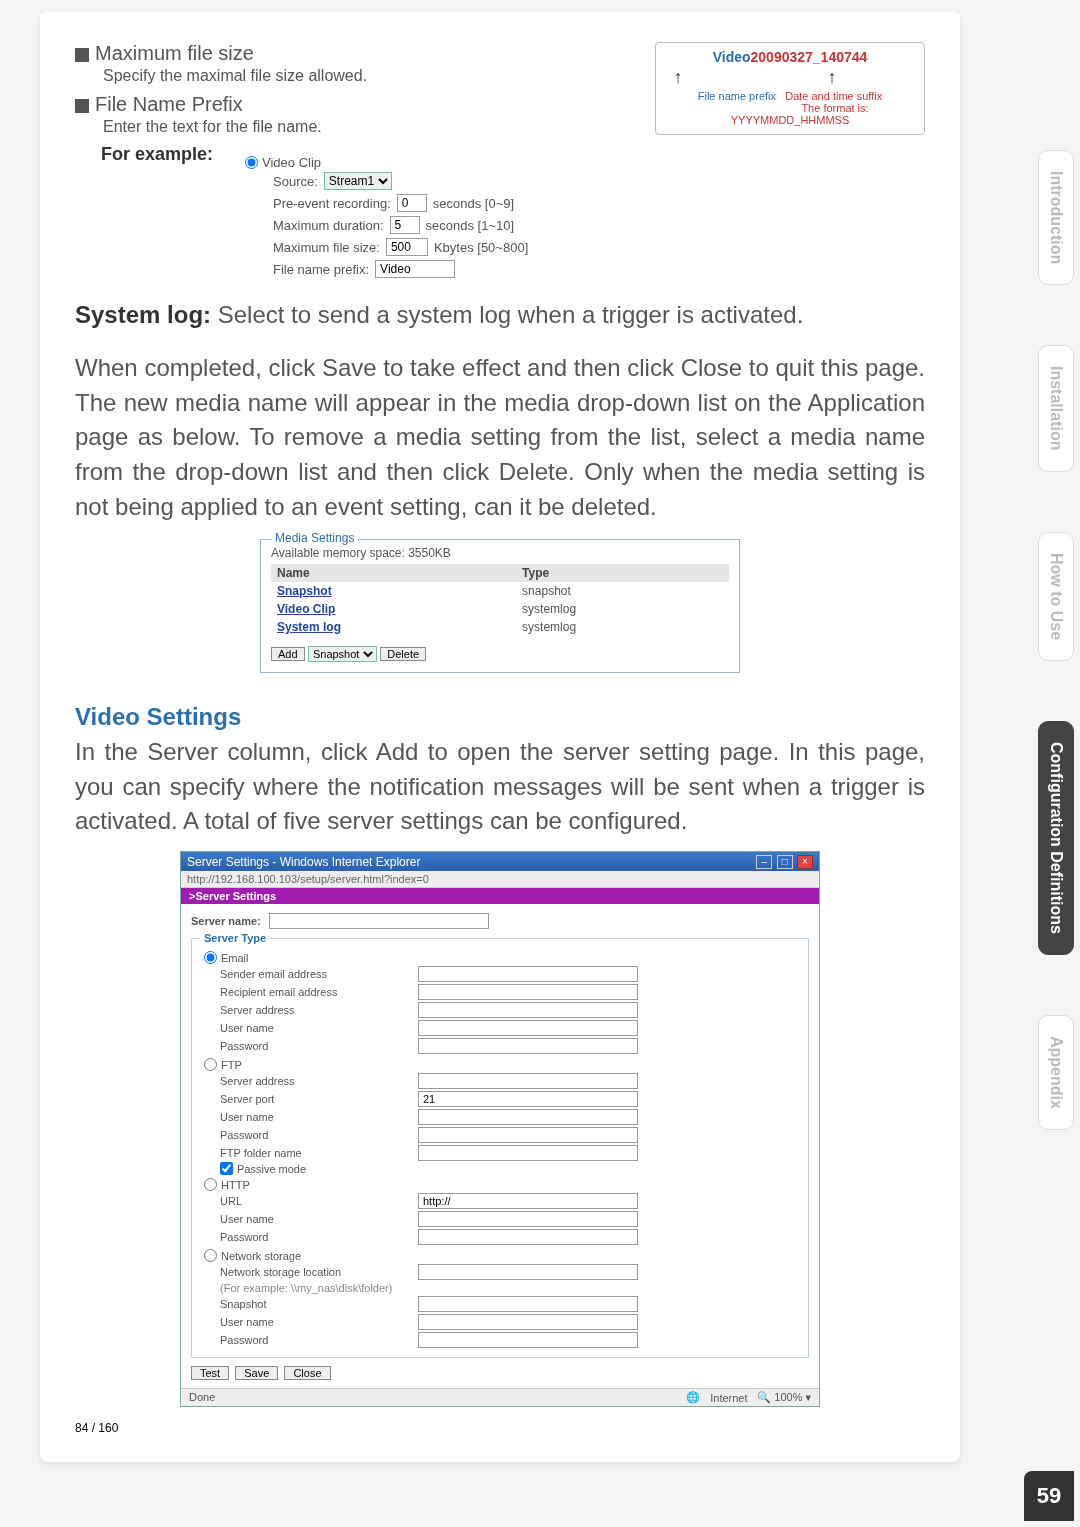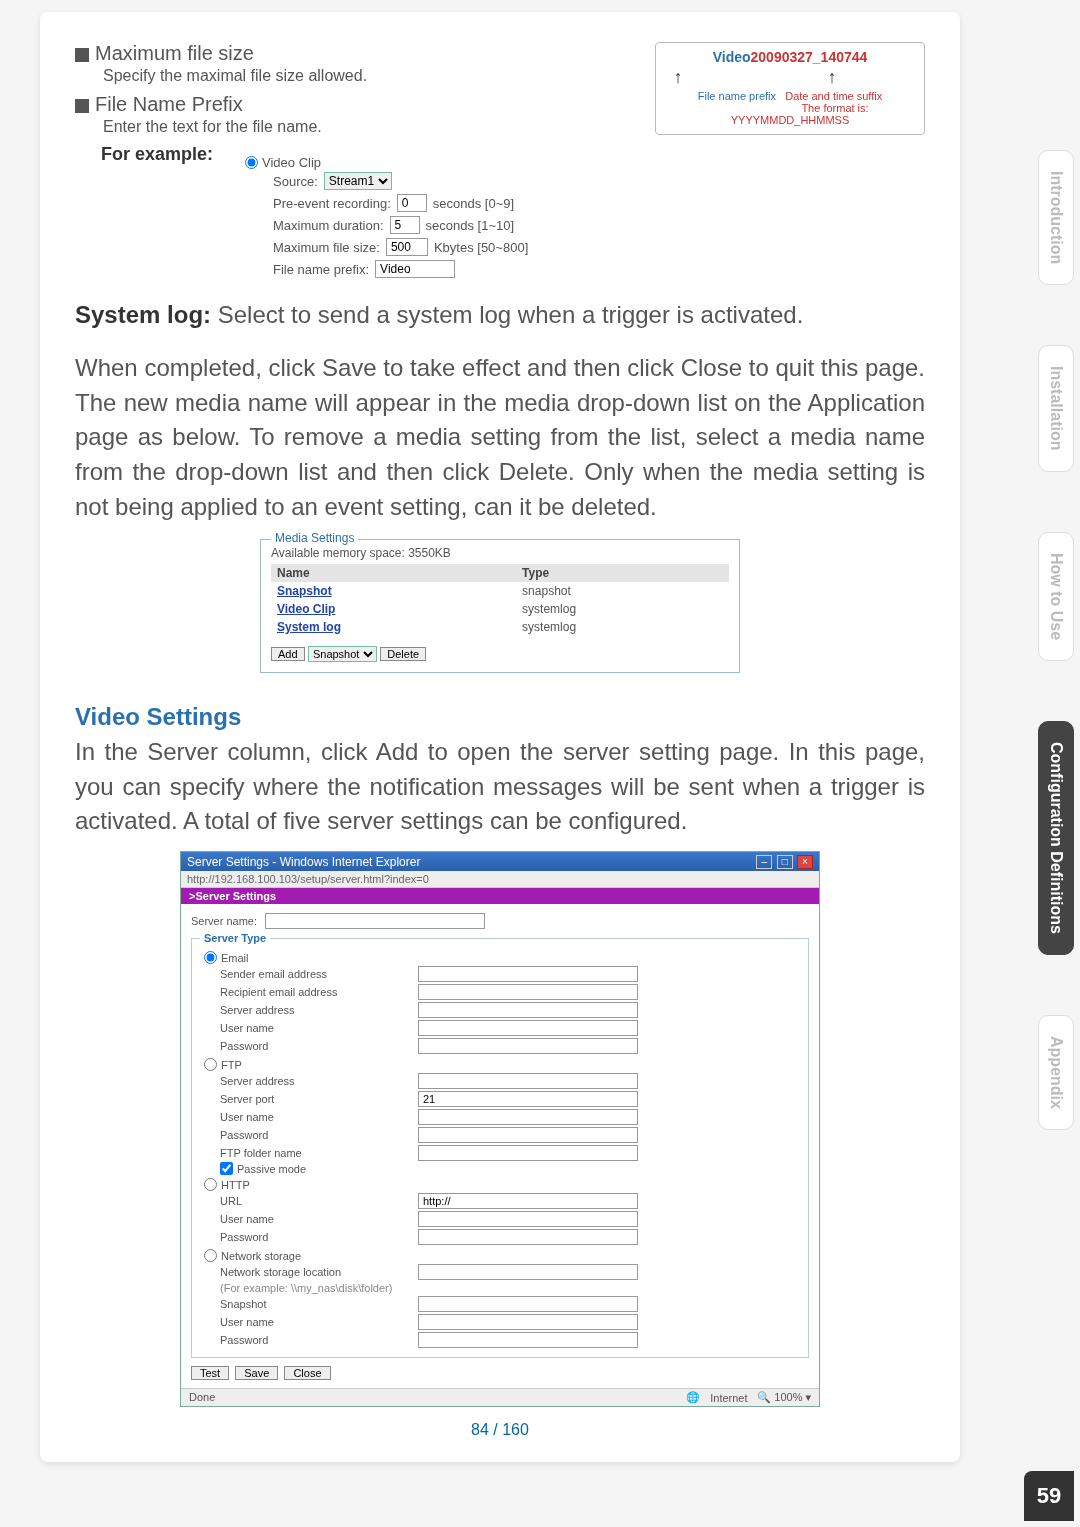--- a/index.html
+++ b/index.html
@@ -78,21 +78,21 @@
   .ie-body .fld .lbl { width:190px; color:#555;}
   .ie-body .fld input[type="text"] { border:1px solid #999; height:16px; width:220px; font-size:11px; padding:0 4px;}
   .ie-body fieldset { border:1px solid #bcd; padding:4px 8px 8px 8px; margin-top:2px;}
   .ie-body legend { color:#2a6fb0; font-weight:bold; padding:0 4px;}
   .ie-body .radio-row { display:flex; align-items:center; gap:4px; margin:3px 0 1px 4px; color:#555;}
   .ie-body .cb-row { display:flex; align-items:center; gap:4px; margin-left:20px; color:#555;}
   .ie-body .btnrow { margin-top:8px;}
   .ie-body button { font-size:11px; padding:0 8px; border:1px solid #888; background:#eee; margin-right:3px;}
   .ie-status { background:#eee; border-top:1px solid #ccc; padding:2px 8px; display:flex; justify-content:space-between; color:#555; font-size:11px;}
   .ie-status .right { display:flex; gap:10px; align-items:center;}
-  .pagenum { text-align:center; font-size:16px; color:#0369a1; margin-top:14px;}
+  .pagenum { font-size:12px; color:#000000; margin-top:14px;}
   .side-tabs { position:absolute; right:6px; top:150px; display:flex; flex-direction:column; gap:60px;}
   .side-tabs .tab {
     writing-mode: vertical-rl; text-orientation: mixed;
     color:#bbb; font-weight:bold; font-size:16px; padding:20px 8px;
     border:1px solid #ddd; border-radius:10px; background:#fff;
   }
   .side-tabs .tab.active { background:#444; color:#fff; border-color:#444;}
   .corner-badge {
     position:absolute; right:6px; bottom:6px; width:50px; height:50px;
     background:#333; color:#fff; font-weight:bold; font-size:22px;
@@ -198,21 +198,21 @@
       <span class="btns">
         <span>–</span>
         <span>□</span>
         <span class="close">×</span>
       </span>
     </div>
     <div class="ie-addr">http://192.168.100.103/setup/server.html?index=0</div>
     <div class="ie-bar">&gt;Server Settings</div>
     <div class="ie-body">
       <div class="fld" style="margin-left:0;">
-          <span class="lbl" style="width:auto; font-weight:normal;">Server name:</span>
+          <span class="lbl" style="width:auto; font-weight:bold;">Server name:</span>
           <input type="text" style="">
         </div>
       <fieldset>
         <legend>Server Type</legend>
 
         <div class="radio-row">
             <input type="radio" checked="" style="">
             <span>Email</span>
           </div>
         <div class="fld">

